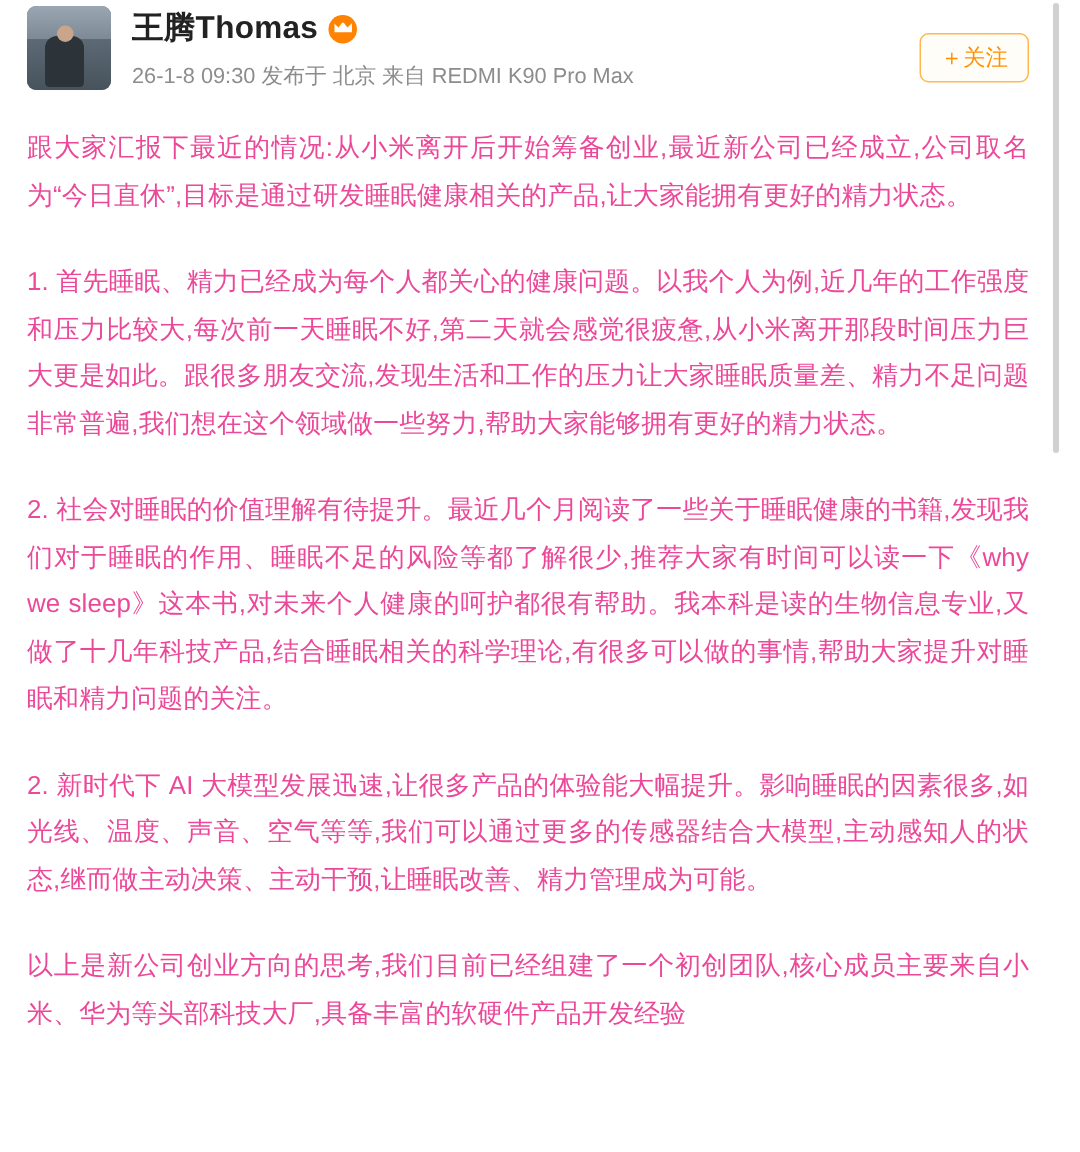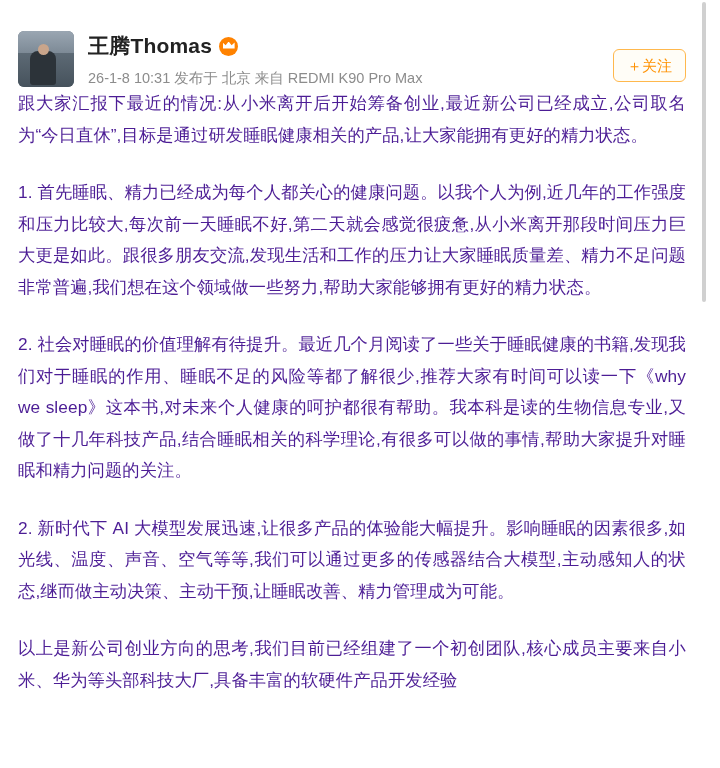--- a/index.html
+++ b/index.html
@@ -13,21 +13,21 @@
     font-family: "Liberation Sans", sans-serif;
     color: #1a1a1a;
     overflow: hidden;
   }
   .post {
     position: relative;
     width: 708px;
     height: 768px;
     background: #ffffff;
     box-sizing: border-box;
-    padding: 31px 22px 0 18px;
+    padding: 4px 22px 0 18px;
   }
   .header {
     display: flex;
     align-items: flex-start;
     position: relative;
   }
   .avatar {
     width: 56px;
     height: 56px;
     border-radius: 6px;
@@ -117,23 +117,24 @@
     background: #fffdf7;
     border-radius: 6px;
     font-size: 15px;
     line-height: 1;
     padding: 8px 13px;
     white-space: nowrap;
     cursor: pointer;
     margin-left: 11px;
   }
   .content {
+    margin-top: 22px;
     font-size: 17.3px;
     line-height: 31.5px;
-    color: #4c1d95;
+    color: #ec4899;
     letter-spacing: 0.1px;
   }
   .content p {
     margin: 0 0 26px 0;
     text-align: justify;
   }
   .content p:last-child {
     margin-bottom: 0;
   }
   .fade-bottom {
@@ -167,21 +168,21 @@
       <div class="ground"></div>
       <div class="person"></div>
       <div class="head"></div>
     </div>
 
     <div class="header-text">
       <div class="name-row">
         <span class="username">王腾Thomas</span>
         <span class="badge-crown"></span>
       </div>
-      <div class="meta">26-1-8 10:31 发布于 北京 来自 REDMI K90 Pro Max</div>
+      <div class="meta">26-1-8 09:30 发布于 北京 来自 REDMI K90 Pro Max</div>
     </div>
 
     <div class="follow-btn">＋关注</div>
   </div>
 
   <div class="content">
     <p>跟大家汇报下最近的情况:从小米离开后开始筹备创业,最近新公司已经成立,公司取名为“今日直休”,目标是通过研发睡眠健康相关的产品,让大家能拥有更好的精力状态。</p>
     <p>1. 首先睡眠、精力已经成为每个人都关心的健康问题。以我个人为例,近几年的工作强度和压力比较大,每次前一天睡眠不好,第二天就会感觉很疲惫,从小米离开那段时间压力巨大更是如此。跟很多朋友交流,发现生活和工作的压力让大家睡眠质量差、精力不足问题非常普遍,我们想在这个领域做一些努力,帮助大家能够拥有更好的精力状态。</p>
     <p>2. 社会对睡眠的价值理解有待提升。最近几个月阅读了一些关于睡眠健康的书籍,发现我们对于睡眠的作用、睡眠不足的风险等都了解很少,推荐大家有时间可以读一下《why we sleep》这本书,对未来个人健康的呵护都很有帮助。我本科是读的生物信息专业,又做了十几年科技产品,结合睡眠相关的科学理论,有很多可以做的事情,帮助大家提升对睡眠和精力问题的关注。</p>
     <p>2. 新时代下 AI 大模型发展迅速,让很多产品的体验能大幅提升。影响睡眠的因素很多,如光线、温度、声音、空气等等,我们可以通过更多的传感器结合大模型,主动感知人的状态,继而做主动决策、主动干预,让睡眠改善、精力管理成为可能。</p>

